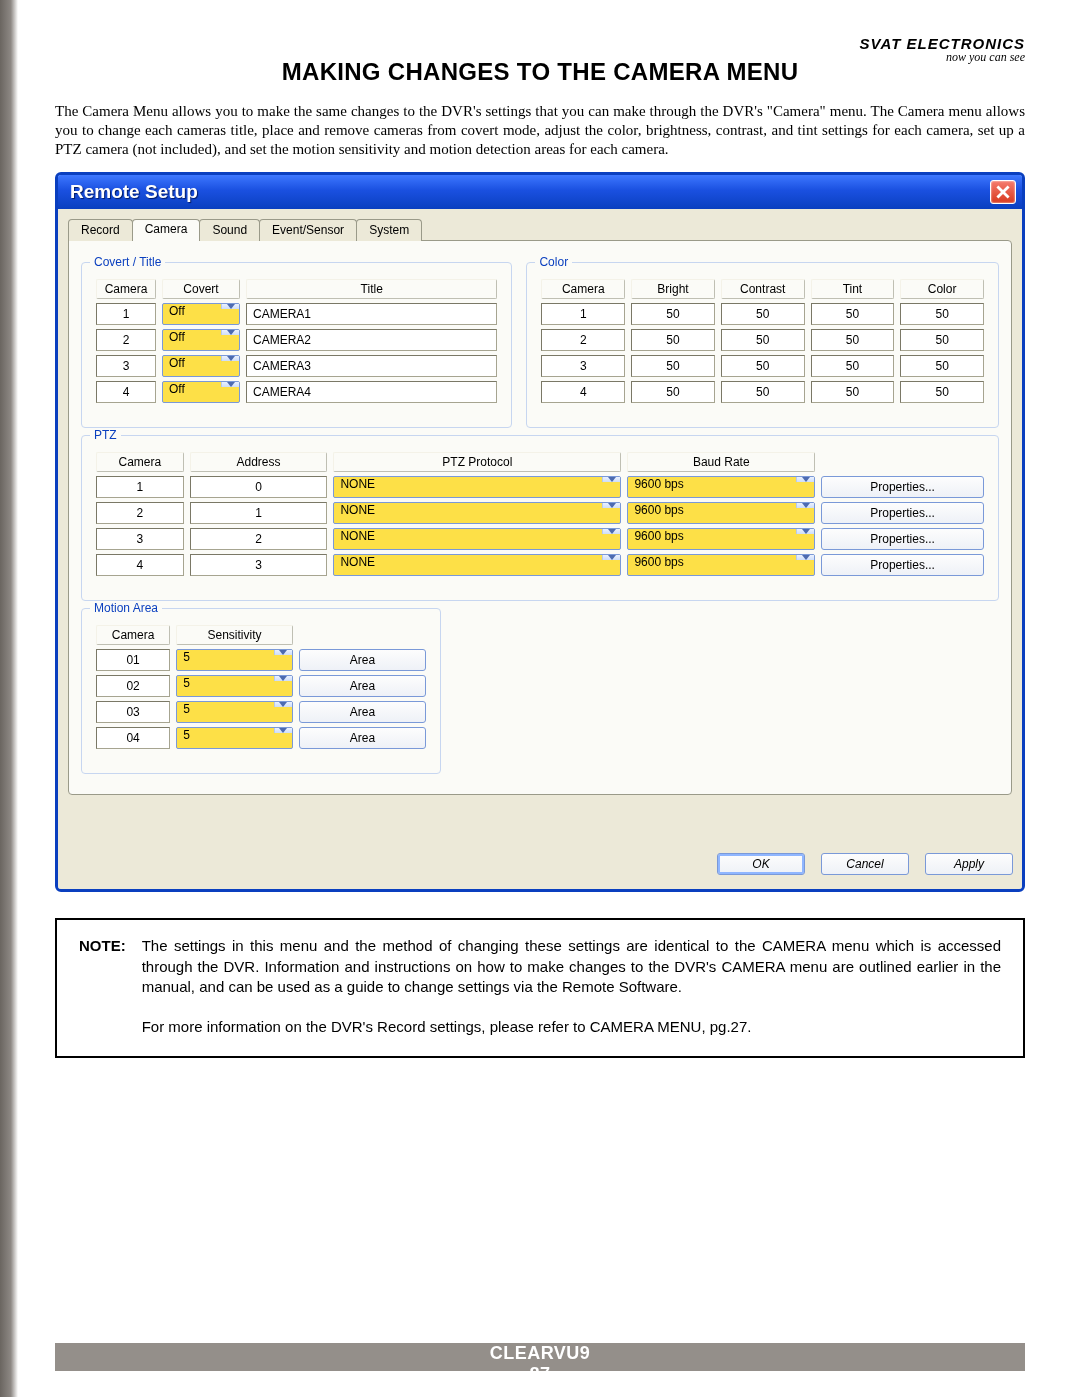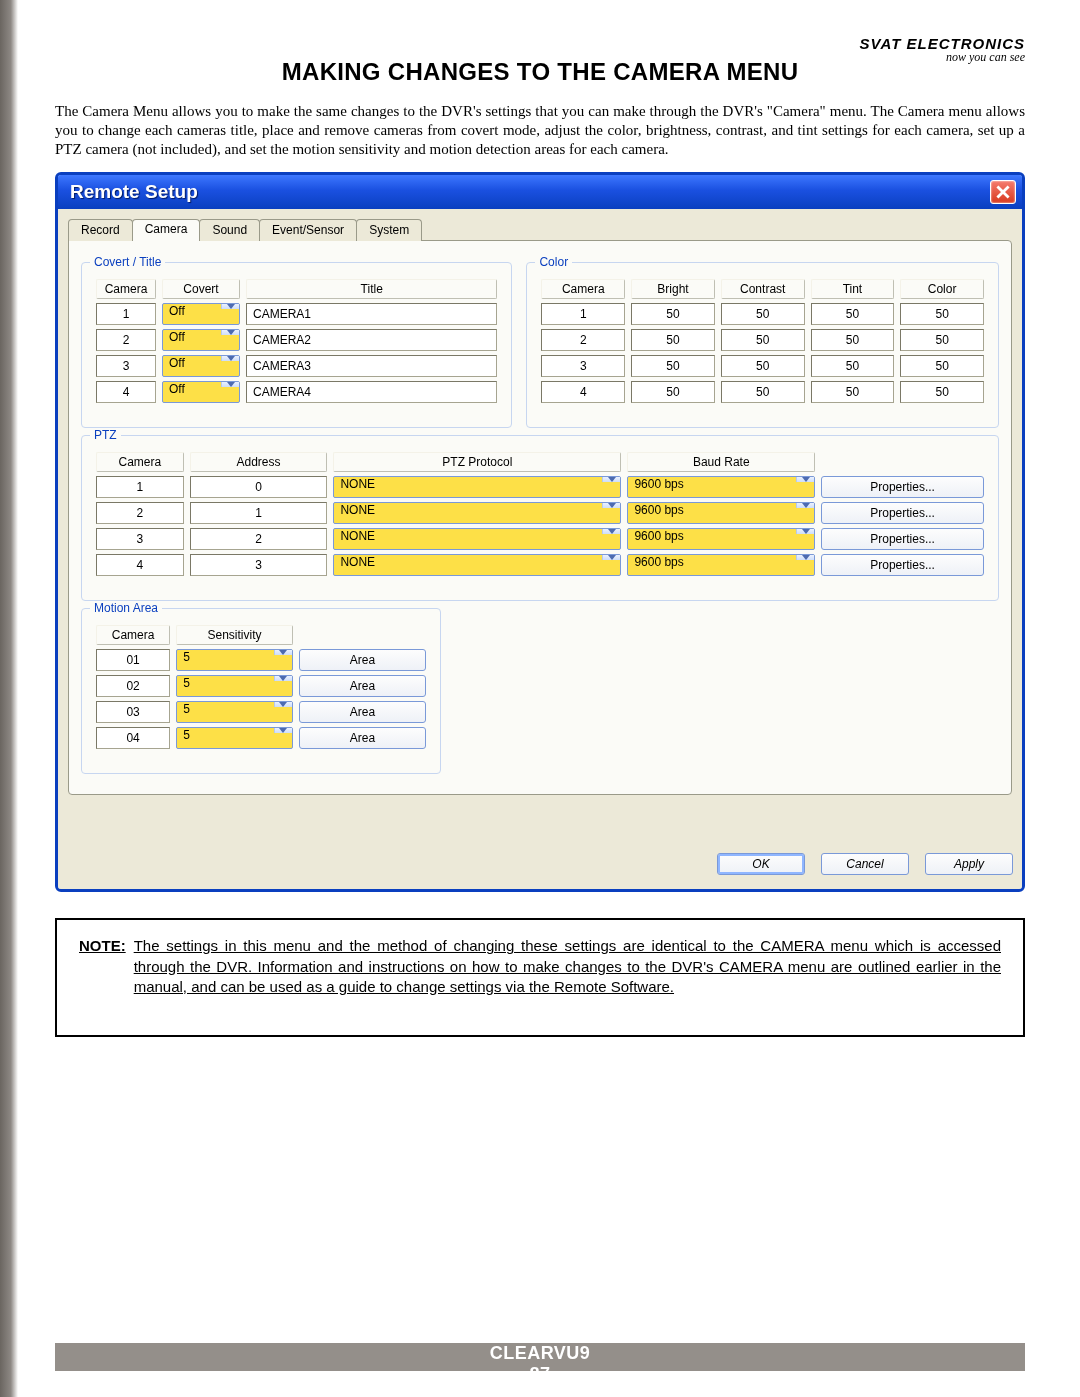--- a/index.html
+++ b/index.html
@@ -160,21 +160,21 @@
   .footerbtns .btn.default{ box-shadow:0 0 0 2px #8fb6ff inset;}
   .notebox {
     border:2px solid #000;
     margin-top:26px;
     padding:16px 22px 18px 22px;
     font-size:15px;
     line-height:1.35;
     font-family:"Segoe UI", Arial, sans-serif;
   }
   .notebox strong{ font-weight:800;}
-  .notebody{ display:flex; gap:8px;text-decoration:underline;}
+  .notebody{ display:flex; gap:16px;}
   .notebody .lbl{ flex:0 0 auto;}
   .notebody .txt{ flex:1; text-align:justify;}
   .footer {
     position:absolute;
     left:55px; right:55px; bottom:26px;
     height:28px;
     background:#948f8a;
     display:flex; align-items:center; justify-content:space-between;
     padding:0 14px;
     color:#fff; font-weight:800; letter-spacing:0.5px;
@@ -586,20 +586,21 @@
       </div>
     </div>
   </div>
 
   <div class="notebox">
     <div class="notebody">
       <div class="lbl"><strong>NOTE:</strong></div>
       <div class="txt">
         <span>The settings in this menu and the method of changing these settings are identical to the CAMERA menu which is accessed through the DVR.  Information and instructions on how to make changes to the DVR's CAMERA menu are outlined earlier in the manual, and can be used as a guide to change settings via the Remote Software.</span>
         <br><br>
+        <span>For more information on the DVR's Record settings, please refer to CAMERA MENU, pg.27.</span>
       </div>
     </div>
   </div>
 
   <div class="footer">
     <span>CLEARVU9</span>
     <span>87</span>
   </div>
 </div>
 

